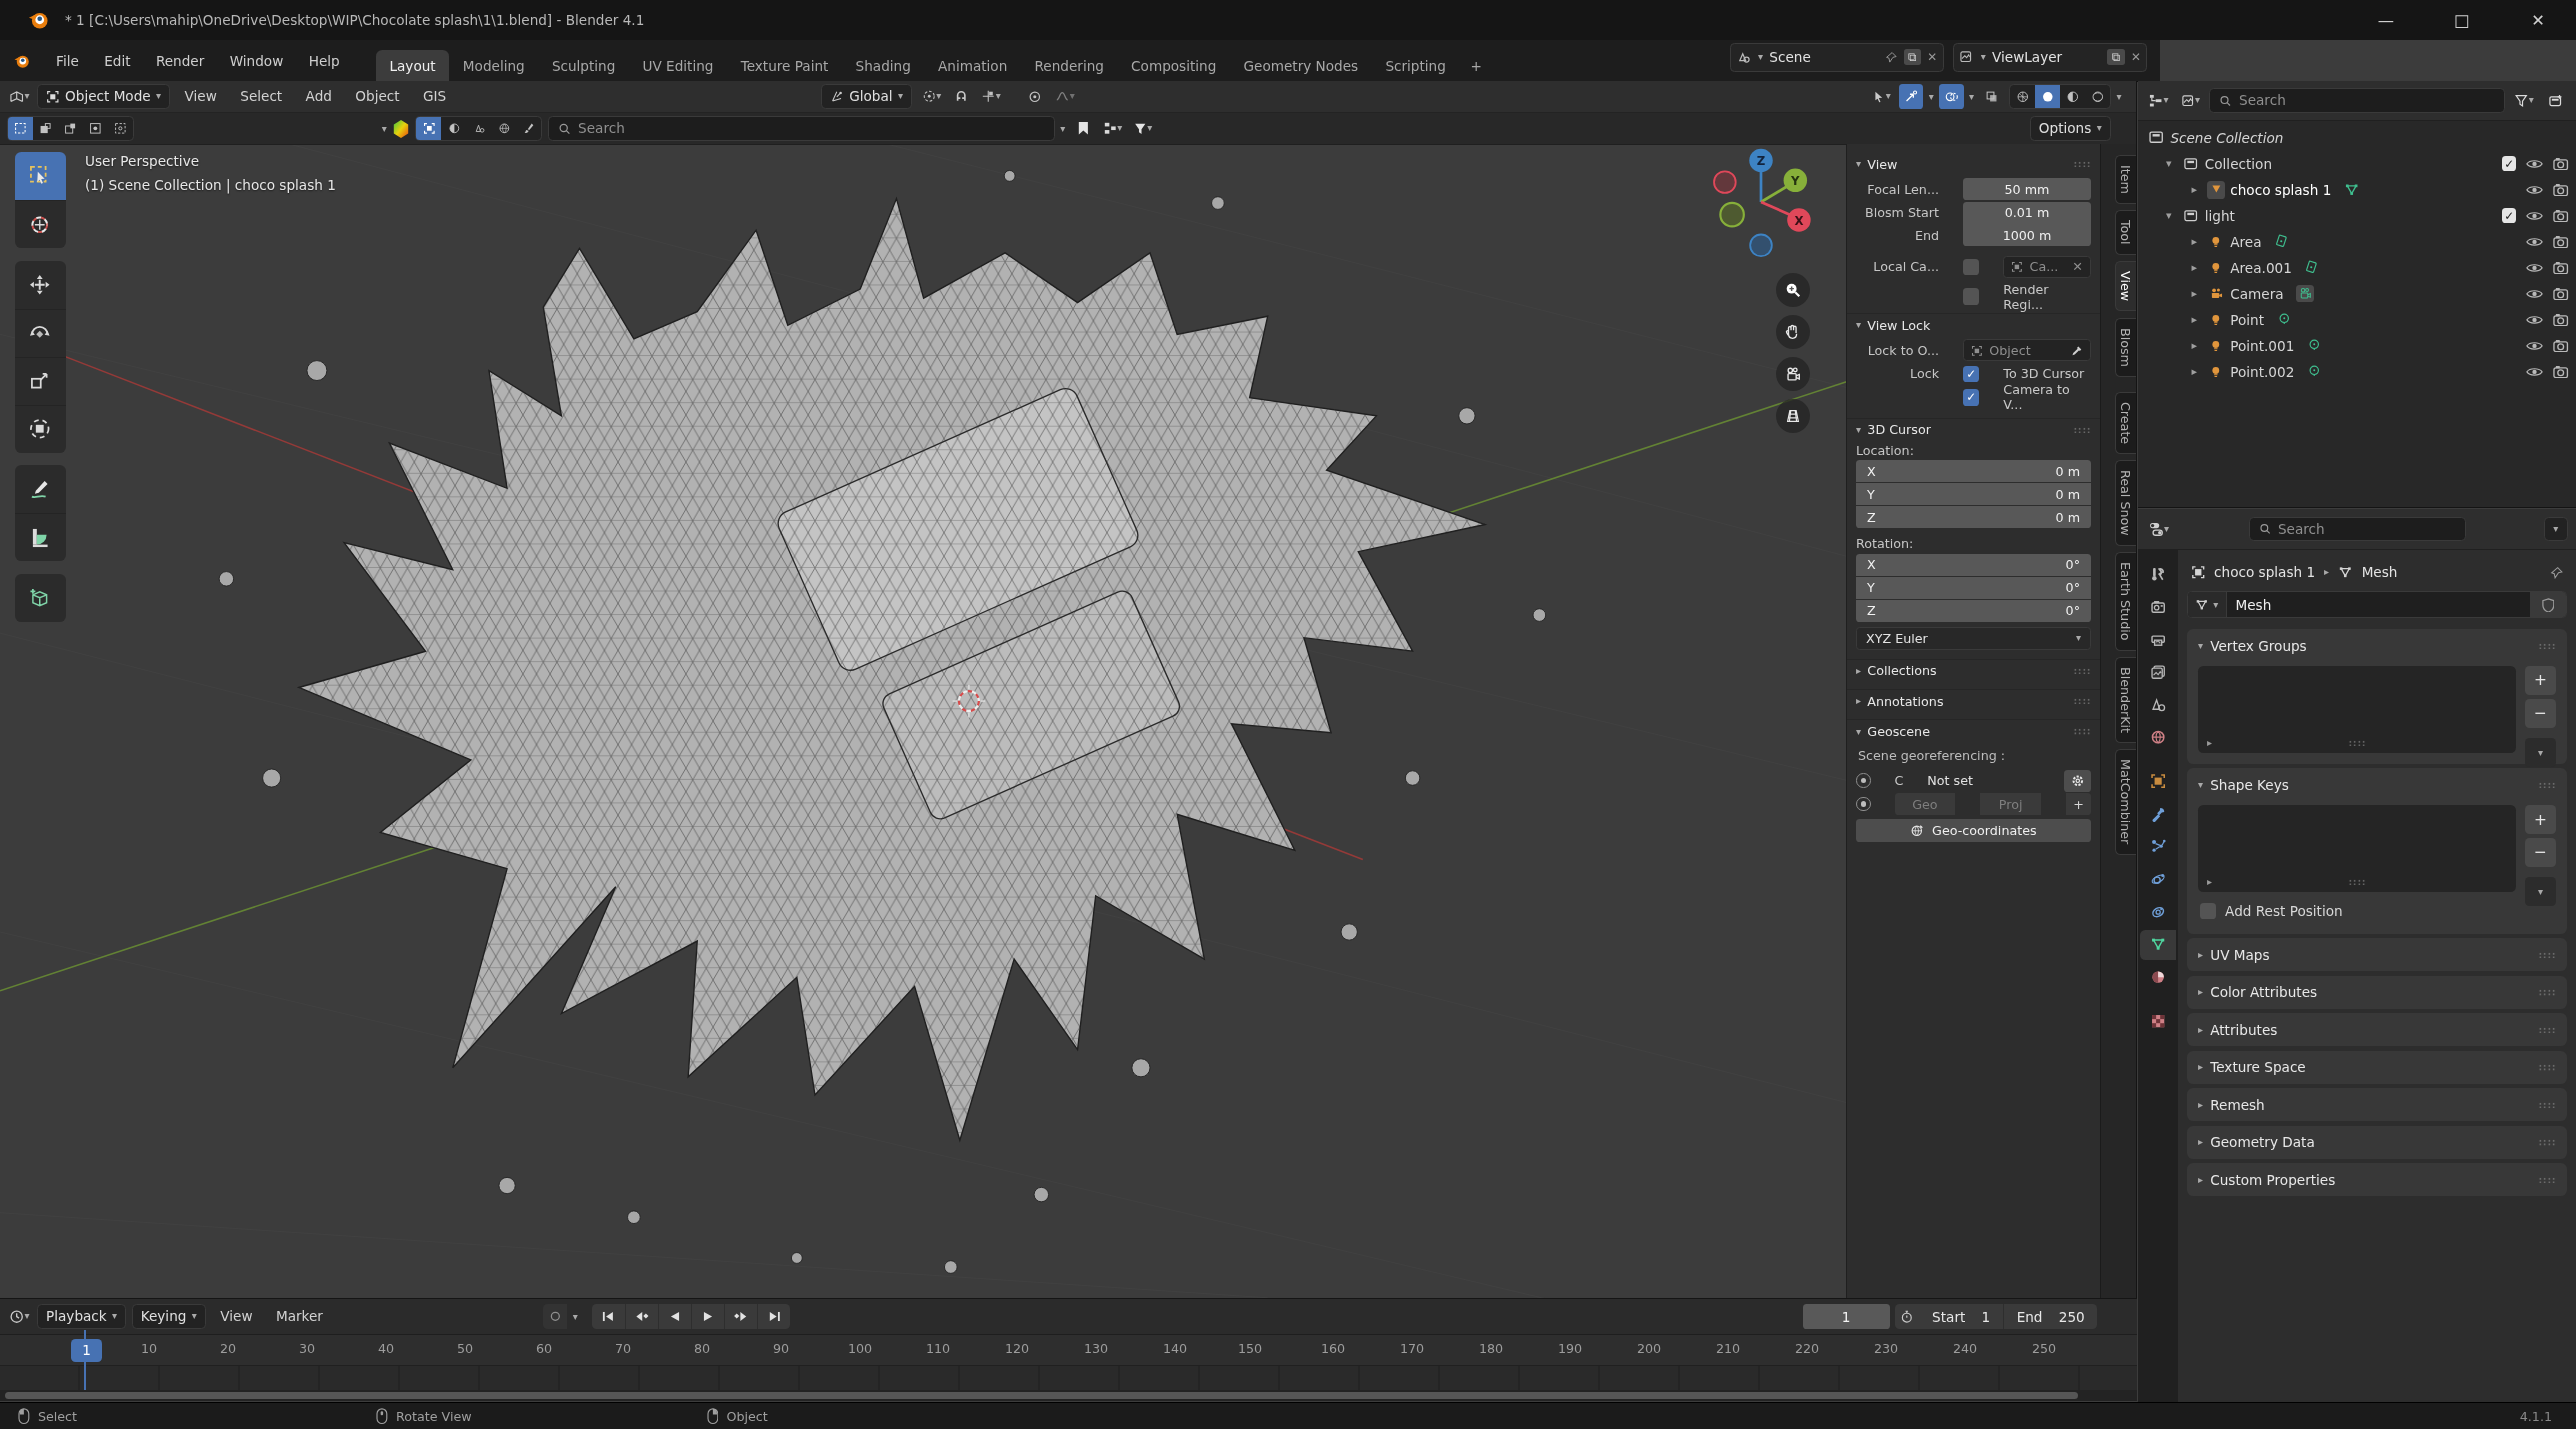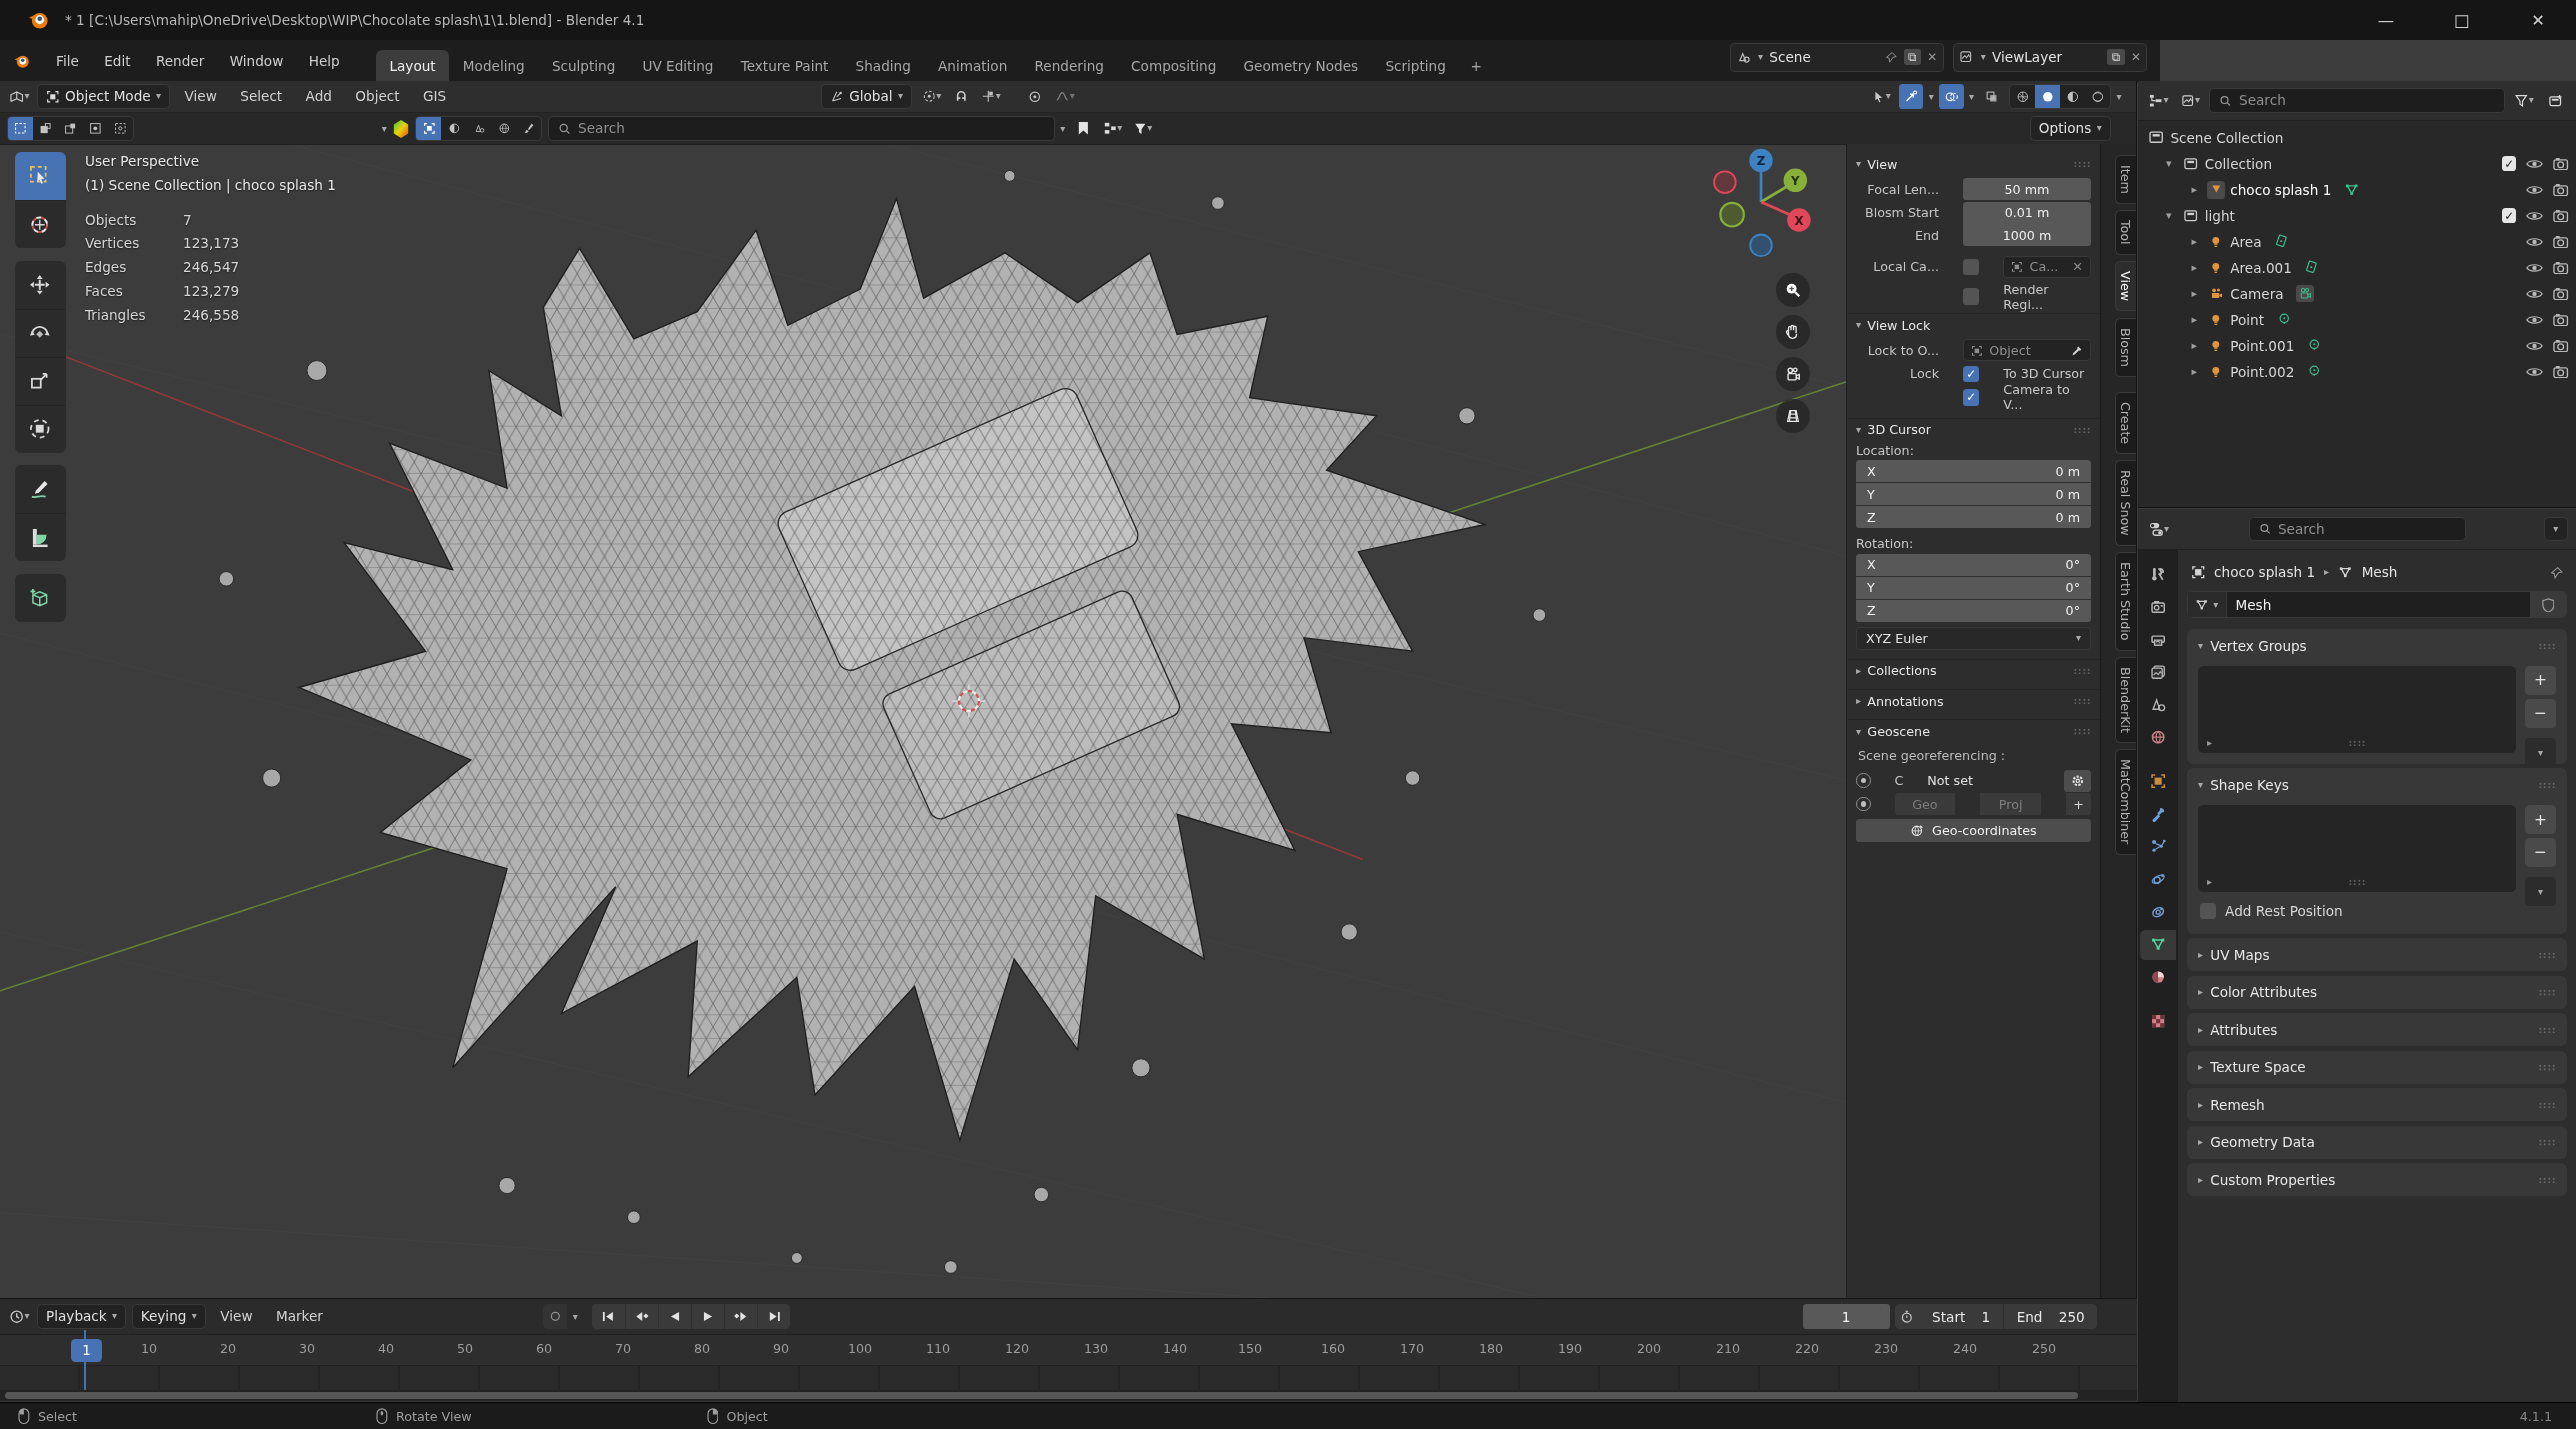--- a/index.html
+++ b/index.html
@@ -565,32 +565,20 @@
               <path d="M5 3 V8 M2.5 5.5 H7.5" stroke="#7fd4a8" stroke-width="1.8"></path>
             </svg>
           </div>
       </div>
     </div>
 
     <div class="stats">
       <div>User Perspective</div>
       <div>(1) Scene Collection | choco splash 1</div>
       <div style="height:11px;"></div>
-      <div class="dim">
-        <span>Objects</span>
-          <span>7</span>
-        <span>Vertices</span>
-          <span>123,173</span>
-        <span>Edges</span>
-          <span>246,547</span>
-        <span>Faces</span>
-          <span>123,279</span>
-        <span>Triangles</span>
-          <span>246,558</span>
-      </div>
     </div>
 
     <svg class="gizmo" viewBox="0 0 124 124" style="font-size:15px">
       <line x1="62" y1="62" x2="62" y2="26" stroke="var(--gz)" stroke-width="3"></line>
       <line x1="62" y1="62" x2="92" y2="44" stroke="var(--gy)" stroke-width="3"></line>
       <line x1="62" y1="62" x2="94" y2="76" stroke="var(--gx)" stroke-width="3"></line>
       <circle cx="62" cy="16" r="13" fill="var(--gz)"></circle>
         <text x="62" y="21" text-anchor="middle" font-size="13" fill="#12233c" font-weight="bold">Z</text>
       <circle cx="100" cy="38" r="13" fill="var(--gy)"></circle>
         <text x="100" y="43" text-anchor="middle" font-size="13" fill="#243310" font-weight="bold">Y</text>
@@ -853,21 +841,21 @@
       <div class="hicon">
         <svg width="15.4" height="15.4" viewBox="0 0 16 16">
             <rect x="2" y="4" width="11" height="9" rx="1.5" fill="none" stroke="#dcdcdc" stroke-width="1.3"></rect>
             <rect x="4" y="6" width="7" height="2" fill="#dcdcdc"></rect>
             <path d="M12 2 V6 M10 4 H14" stroke="#dcdcdc" stroke-width="1.3"></path>
           </svg>
       </div>
     </div>
 
     <div style="padding-top:3.6px;">
-      <div class="orow" style="padding-left:9px;">
+      <div class="orow" style="padding-left:9px;font-style:italic;">
         <span class="oic">
             <svg width="16.3" height="16.3" viewBox="0 0 16 16">
               <rect x="2" y="3" width="12" height="10" rx="1.5" fill="none" stroke="#cfcfcf" stroke-width="1.3"></rect>
               <rect x="4.5" y="5" width="7" height="2.4" fill="#cfcfcf"></rect>
             </svg>
           </span>
         <span class="lbl">Scene Collection</span>
       </div>
 
       <div class="orow" style="padding-left:23.5px;">

